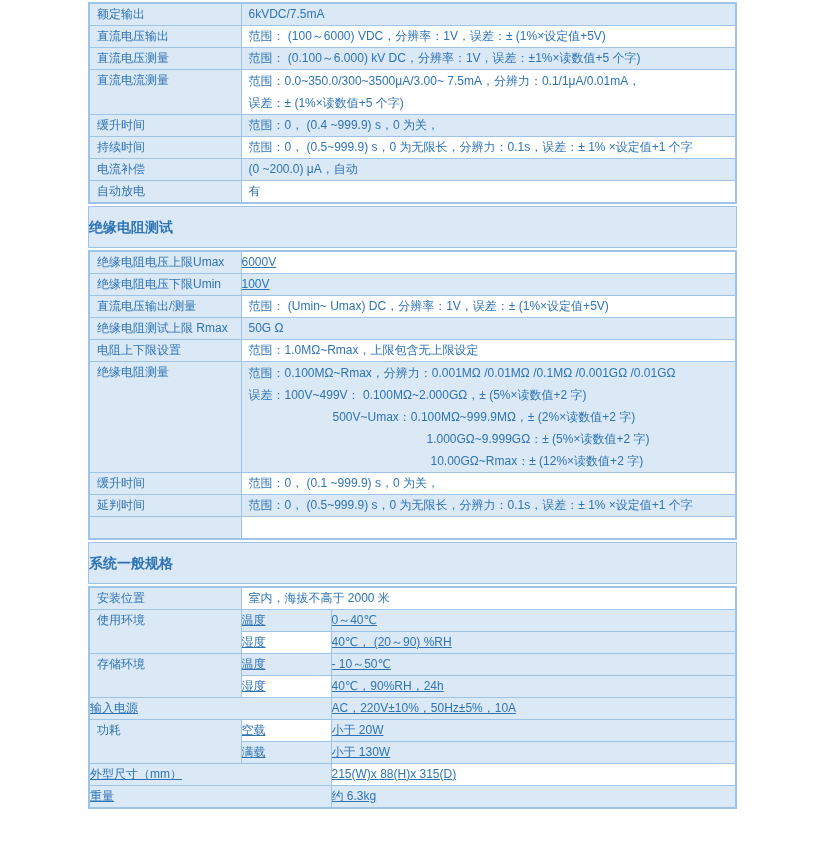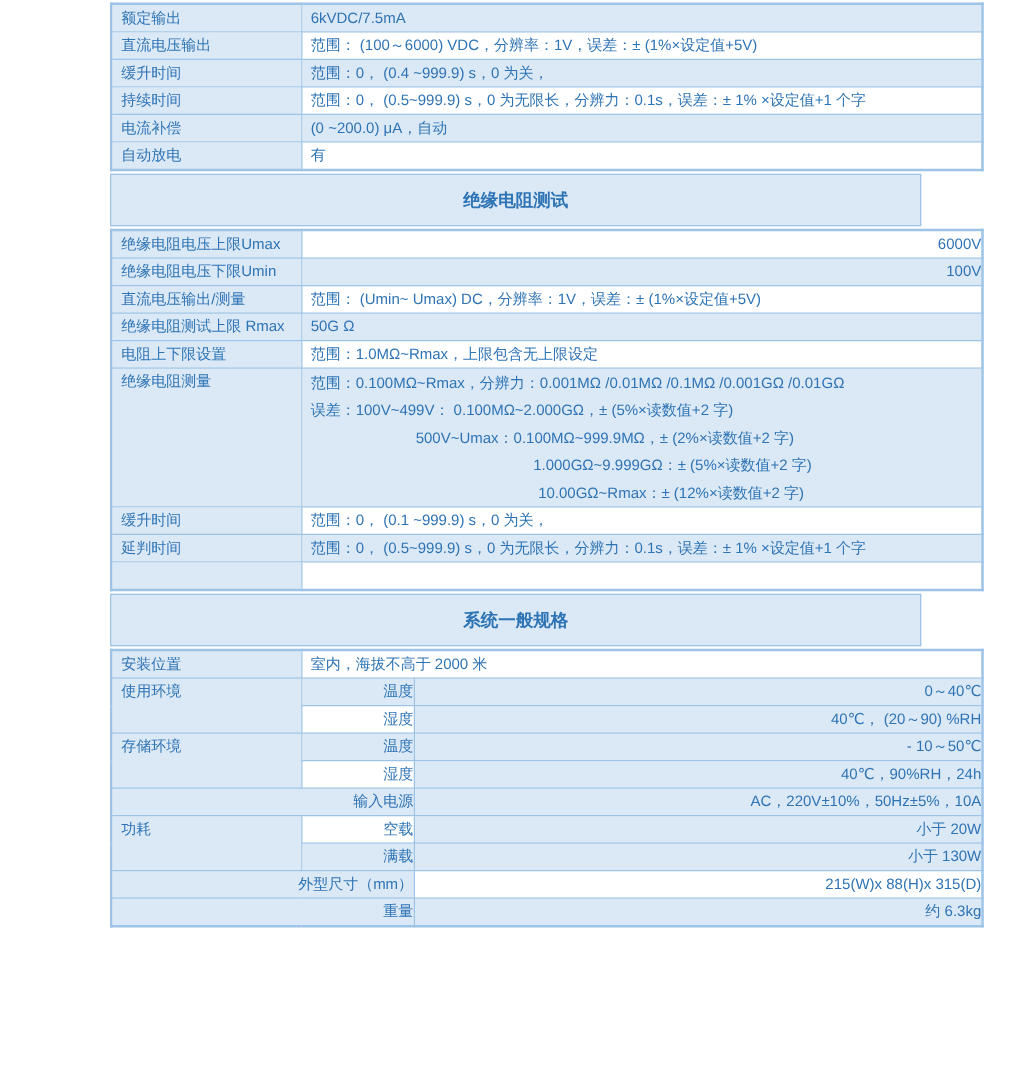--- a/index.html
+++ b/index.html
@@ -1,47 +1,58 @@
 <!DOCTYPE html>
 <html><head>
 <meta charset="utf-8">
 <style>
   html,body{margin:0;padding:0;background:#ffffff;}
   body{width:829px;height:861px;position:relative;font-family:"Liberation Sans","DejaVu Sans",sans-serif;}
   .wrap{position:absolute;left:88px;top:2px;width:649px;}
-  table{border-collapse:collapse;table-layout:fixed;width:699px;color:#2e74b5;font-size:12px;border:2px solid #9dc3e6;}
+  table{border-collapse:collapse;table-layout:fixed;width:649px;color:#2e74b5;font-size:12px;border:2px solid #9dc3e6;}
   td{border:1px solid #9dc3e6;background:#ffffff;height:21px;line-height:21px;padding:0 0 0 7px;overflow:hidden;white-space:nowrap;vertical-align:middle;}
   td.blue{background:#dbe8f5;}
-  td.ctr{text-align:right;padding:0;}
+  td.ctr{text-align:left;padding:0;text-decoration:underline;}
   col.c1{width:152px;} col.csub{width:90px;}
   .ml{white-space:normal;}
   .ml div{line-height:22px;}
   .ind1{padding-left:84px;}
   .ind2{padding-left:178px;}
   .ind3{padding-left:182px;}
-  .hdr{height:40px;line-height:40px;margin:2px 0;text-align:center;font-weight:bold;font-size:14px;color:#2e74b5;background:#dbe8f5;border:1px solid #9dc3e6;}
+  .hdr{height:40px;line-height:40px;margin:2px 0;text-align:left;font-weight:bold;font-size:14px;color:#2e74b5;background:#dbe8f5;border:1px solid #9dc3e6;}
 </style>
 </head>
 <body>
 
 <div class="wrap">
 
   <table>
     <colgroup>
         <col class="c1">
         <col>
       </colgroup>
     <tbody>
         <tr>
       <td class="blue">额定输出</td>
       <td class="blue">6kVDC/7.5mA</td>
     </tr>
     <tr>
       <td class="blue">直流电压输出</td>
       <td>范围： (100～6000) VDC，分辨率：1V，误差：± (1%×设定值+5V)</td>
+    </tr>
+    <tr>
+      <td class="blue">直流电压测量</td>
+      <td class="blue">范围： (0.100～6.000) kV DC，分辨率：1V，误差：±1%×读数值+5 个字)</td>
+    </tr>
+    <tr>
+      <td class="blue" style="vertical-align:top;">直流电流测量</td>
+      <td class="ml">
+        <div>范围：0.0~350.0/300~3500μA/3.00~ 7.5mA，分辨力：0.1/1μA/0.01mA，</div>
+        <div>误差：± (1%×读数值+5 个字)</div>
+      </td>
     </tr>
     <tr>
       <td class="blue">缓升时间</td>
       <td class="blue">范围：0， (0.4 ~999.9) s，0 为关，</td>
     </tr>
     <tr>
       <td class="blue">持续时间</td>
       <td>范围：0， (0.5~999.9) s，0 为无限长，分辨力：0.1s，误差：± 1% ×设定值+1 个字</td>
     </tr>
     <tr>

